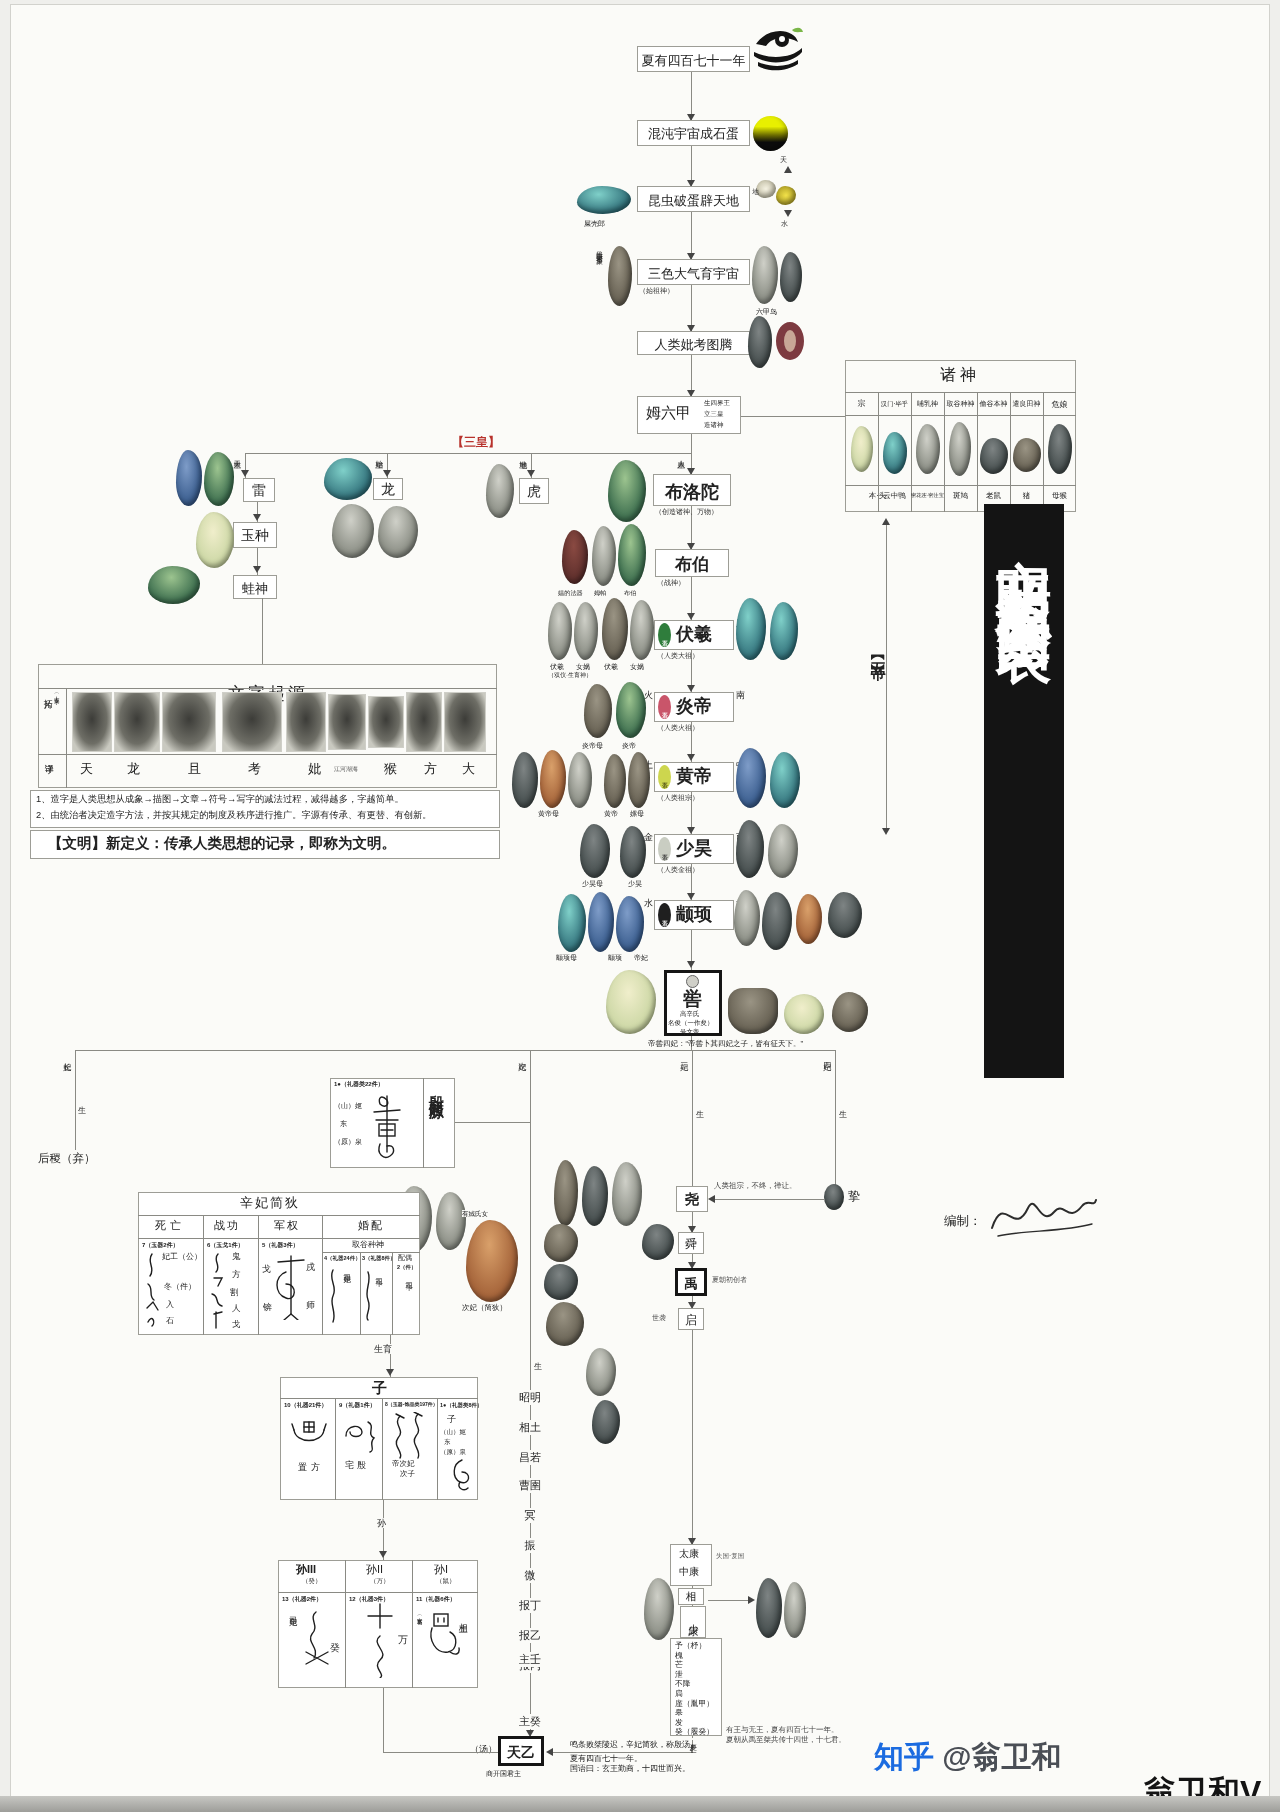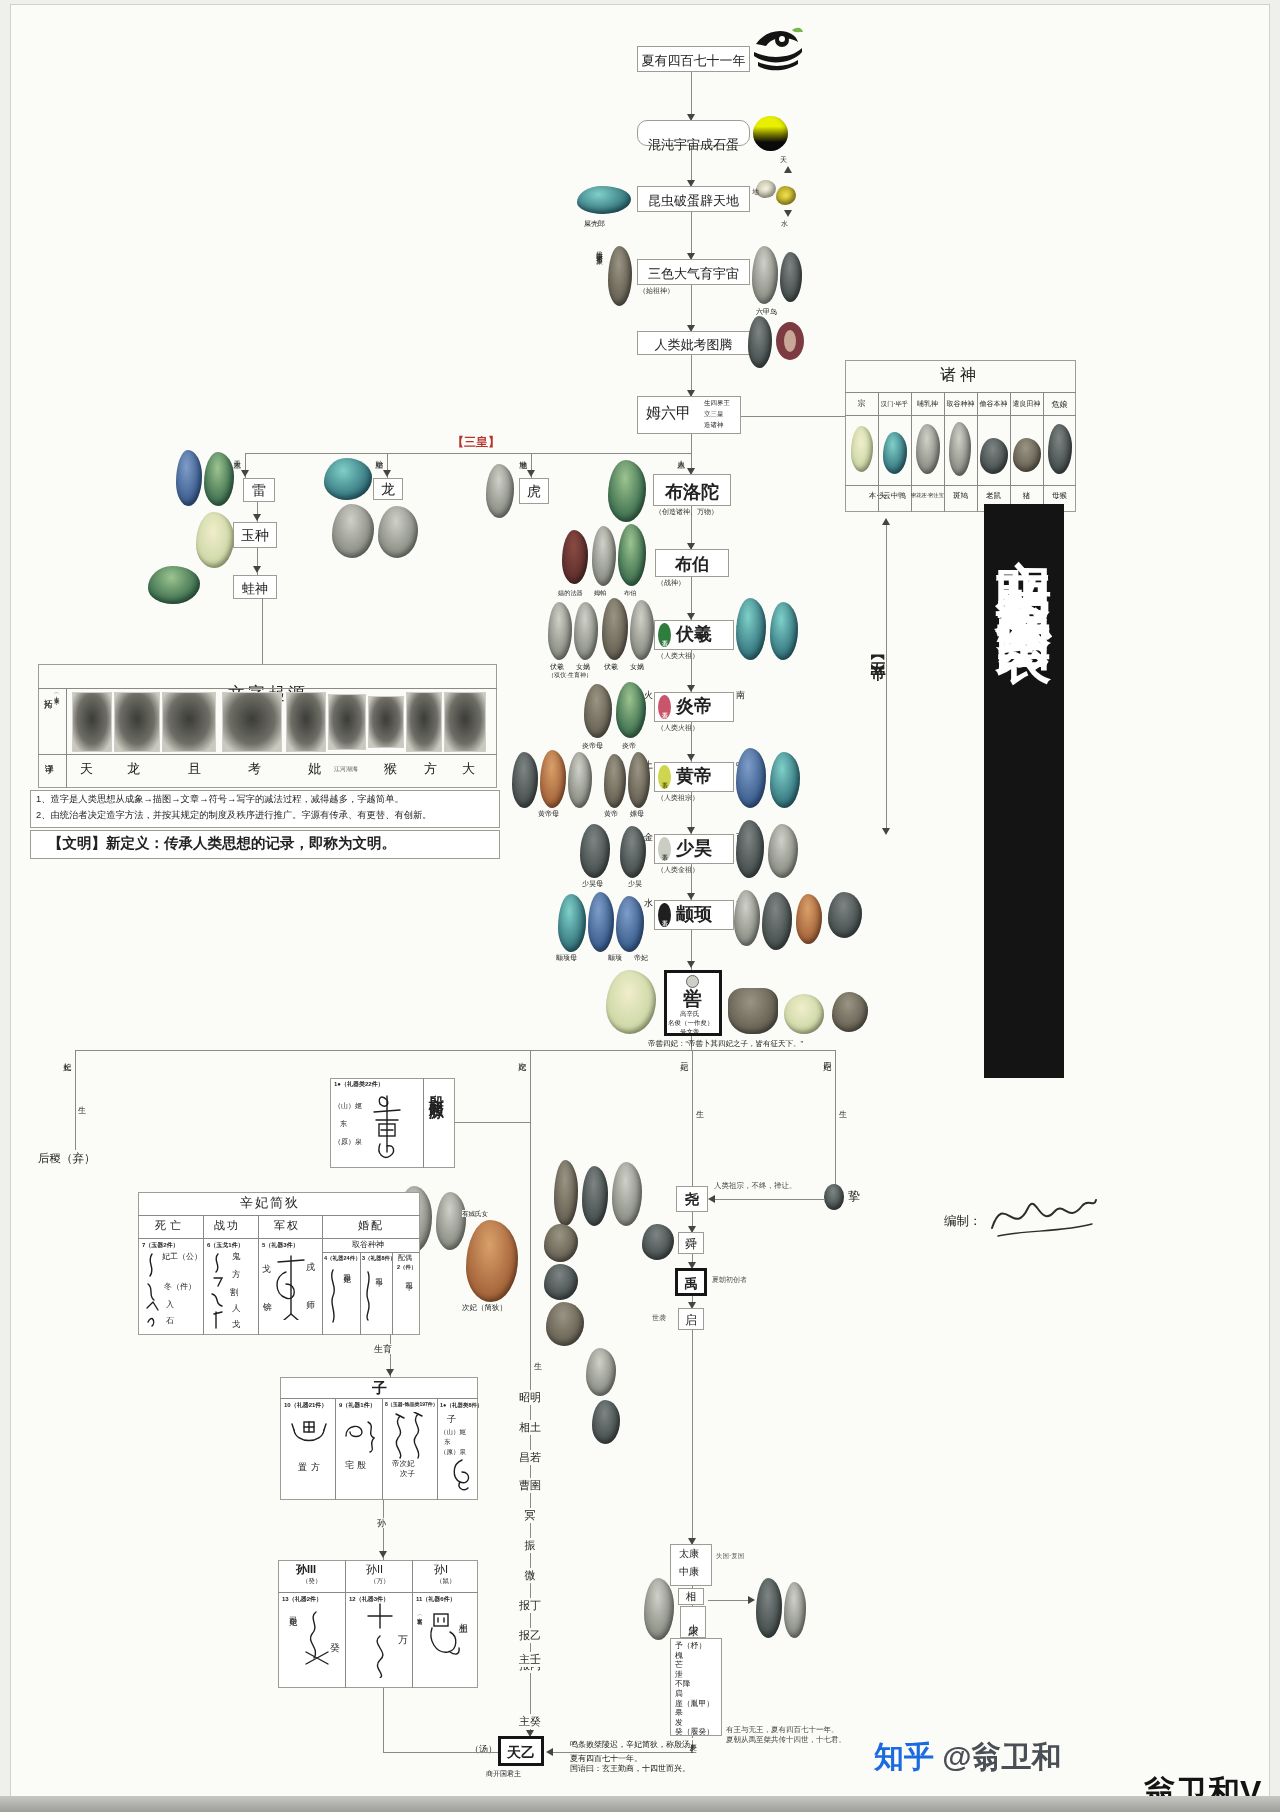--- a/index.html
+++ b/index.html
@@ -49,21 +49,21 @@
   <div class="ad" style="left:687px;top:468px;"></div>
   <div class="ad" style="left:687px;top:543px;"></div>
   <div class="ad" style="left:687px;top:613px;"></div>
   <div class="ad" style="left:687px;top:685px;"></div>
   <div class="ad" style="left:687px;top:754px;"></div>
   <div class="ad" style="left:687px;top:827px;"></div>
   <div class="ad" style="left:687px;top:893px;"></div>
   <div class="ad" style="left:687px;top:961px;"></div>
 
   <div class="b" style="left:637px;top:46px;width:113px;height:26px;font-size:13px;padding-top:5px;"><span>夏有四百七十一年</span></div>
-  <div class="b" style="left:637px;top:120px;width:113px;height:26px;font-size:13px;padding-top:15px;border-radius:10px;"><span>混沌宇宙成石蛋</span></div>
+  <div class="b" style="left:637px;top:120px;width:113px;height:26px;font-size:13px;padding-top:4px;"><span>混沌宇宙成石蛋</span></div>
   <div class="b" style="left:637px;top:186px;width:113px;height:26px;font-size:13px;padding-top:5px;"><span>昆虫破蛋辟天地</span></div>
   <div class="b" style="left:637px;top:259px;width:113px;height:26px;font-size:13px;padding-top:5px;"><span>三色大气育宇宙</span></div>
   <div class="t tiny" style="left:639px;top:287px;">（始祖神）</div>
   <div class="b" style="left:637px;top:331px;width:113px;height:24px;font-size:13px;padding-top:4px;"><span>人类妣考图腾</span></div>
 
   <svg style="position:absolute;left:748px;top:24px;" width="56" height="50" viewBox="0 0 56 50">
     <path d="M8 20 C20 2 46 4 50 18 C40 12 24 12 18 22 Z" fill="#141414"></path>
     <circle cx="34" cy="16" r="7" fill="#141414"></circle>
       <circle cx="34" cy="15" r="3" fill="#fff"></circle>
     <path d="M6 28 C22 36 44 34 54 24 L54 28 C44 40 20 42 6 32 Z" fill="#141414"></path>

